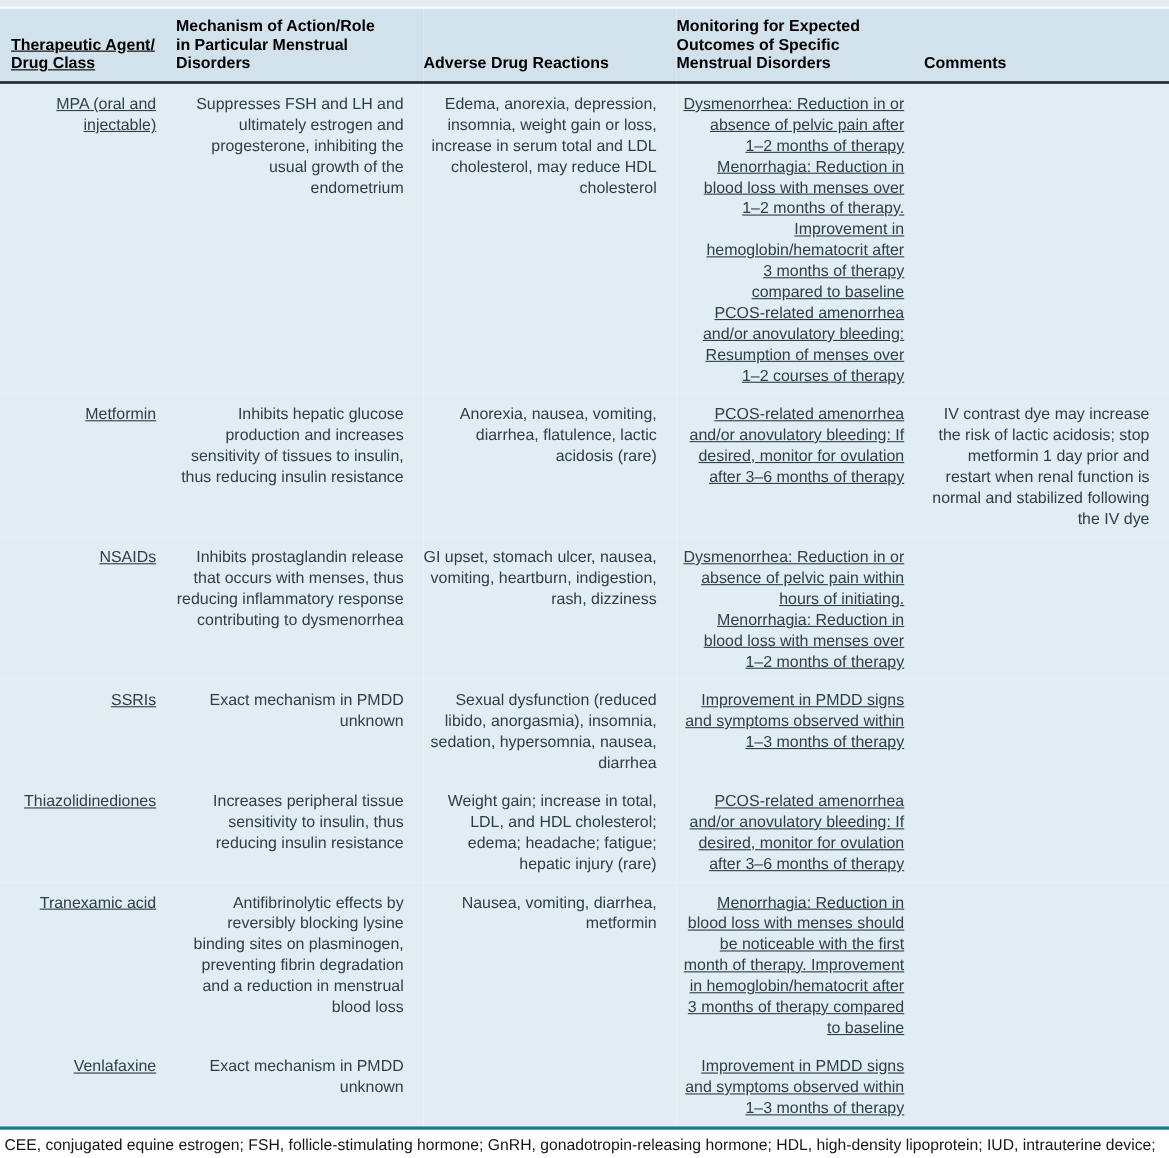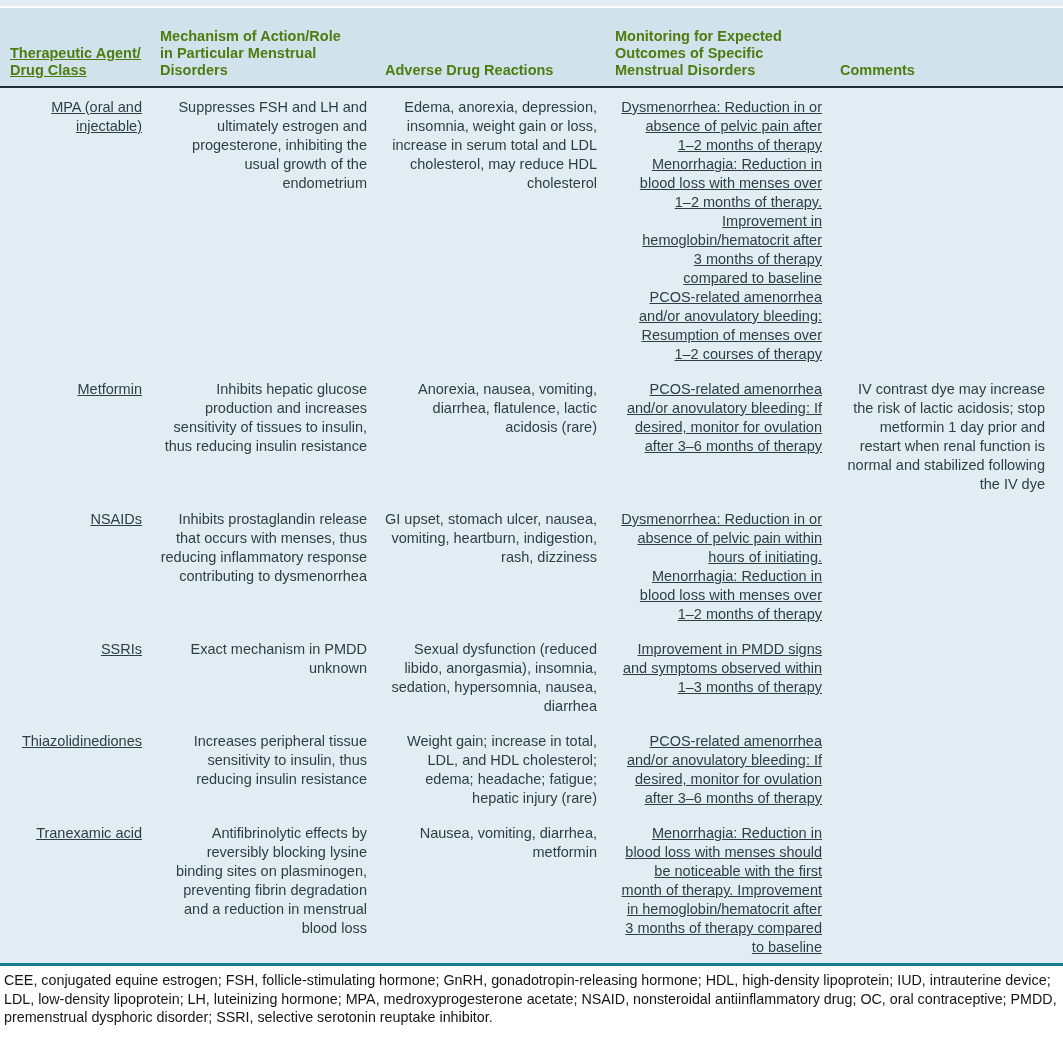--- a/index.html
+++ b/index.html
@@ -18,27 +18,27 @@
     border-bottom: 2px solid #fbfdfd;
   }
 
   table.drug-table {
     border-collapse: collapse;
     table-layout: fixed;
     width: 1063px;
   }
   thead th {
     background: var(--header-bg, #d2e2ec);
-    color: #4d7c0f;
+    color: #000000;
     font-weight: bold;
     font-size: 14.5px;
     line-height: 17px;
     text-align: left;
     vertical-align: bottom;
-    padding: 20px 14px 7px 0;
+    padding: 8px 14px 7px 0;
     white-space: pre-line;
     border-bottom: 2.5px solid var(--header-rule, #202c36);
   }
   th.first, td.first { padding-left: 10px; text-decoration: underline; }
 
   tbody tr { background: var(--body-bg, #e2edf3); text-align: right; }
   tbody td {
     vertical-align: top;
     font-size: 14.5px;
     line-height: 19px;
@@ -136,20 +136,29 @@
         </tr>
         <tr>
           <td class="first">Tranexamic acid</td>
           <td>Antifibrinolytic effects by reversibly blocking lysine binding sites on plasminogen, preventing fibrin degradation and a reduction in menstrual blood loss</td>
           <td>Nausea, vomiting, diarrhea, metformin</td>
           <td>
             <div class="para">Menorrhagia: Reduction in blood loss with menses should be noticeable with the first month of therapy. Improvement in hemoglobin/hematocrit after 3 months of therapy compared to baseline</div>
           </td>
           <td></td>
         </tr>
+        <tr>
+          <td class="first">Venlafaxine</td>
+          <td>Exact mechanism in PMDD unknown</td>
+          <td></td>
+          <td>
+            <div class="para">Improvement in PMDD signs and symptoms observed within 1–3 months of therapy</div>
+          </td>
+          <td></td>
+        </tr>
       </tbody>
   </table>
 
   <div class="teal-rule"></div>
 
   <div class="footnotes">
     <p class="abbr">CEE, conjugated equine estrogen; FSH, follicle-stimulating hormone; GnRH, gonadotropin-releasing hormone; HDL, high-density lipoprotein; IUD, intrauterine device; LDL, low-density lipoprotein; LH, luteinizing hormone; MPA, medroxyprogesterone acetate; NSAID, nonsteroidal antiinflammatory drug; OC, oral contraceptive; PMDD, premenstrual dysphoric disorder; SSRI, selective serotonin reuptake inhibitor.</p>
 
   </div>
 

